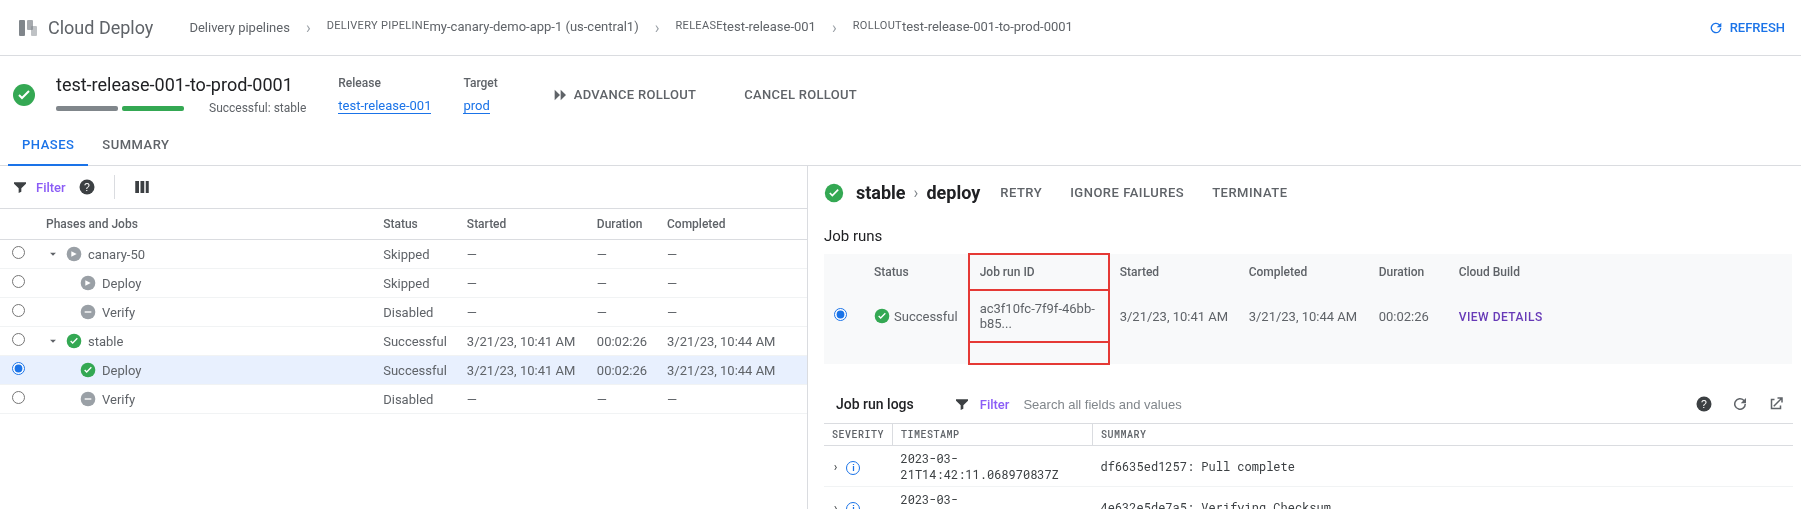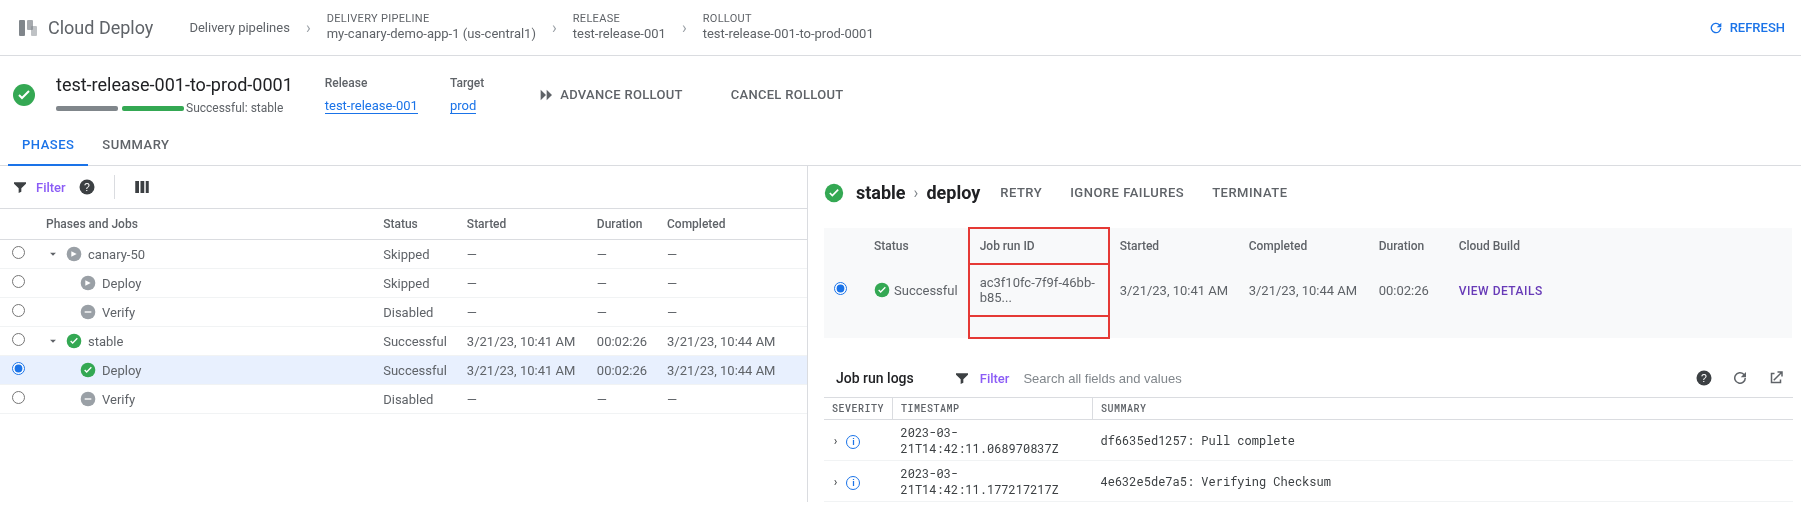--- a/index.html
+++ b/index.html
@@ -3,33 +3,33 @@
   <meta charset="utf-8">
   <style>
     * { box-sizing: border-box; margin: 0; padding: 0; }
     body { font-family: "Google Sans", Roboto, Arial, sans-serif; font-size: 13px; color: #3c4043; background: #fff; width: 1801px; }
     
     
     .topbar { display: flex; align-items: center; height: 56px; border-bottom: 1px solid #dadce0; padding: 0 8px; }
     .logo-icon { width: 24px; height: 24px; margin: 0 8px; }
     .product-name { font-size: 18px; color: #5f6368; margin-right: 24px; }
     .breadcrumbs { display: flex; align-items: center; gap: 4px; flex: 1; }
-    .breadcrumb-item { display: flex; flex-direction: column; padding: 0 12px; line-height: 1.3; cursor: pointer; }
+    .breadcrumb-item { display: flex; flex-direction: row; padding: 0 12px; line-height: 1.3; cursor: pointer; }
     .breadcrumb-item .bc-label { font-size: 11px; color: #5f6368; text-transform: uppercase; letter-spacing: 0.3px; }
     .breadcrumb-item .bc-value { font-size: 13px; color: #5f6368; }
     .breadcrumb-single { font-size: 13px; color: #5f6368; padding: 0 12px; cursor: pointer; }
     .breadcrumb-sep { color: #9aa0a6; font-size: 16px; }
     .refresh-btn { color: #1a73e8; font-size: 13px; font-weight: 500; display: flex; align-items: center; gap: 6px; cursor: pointer; padding: 0 8px; }
     
     
     .release-header { display: flex; align-items: center; padding: 18px 12px 10px 12px; gap: 20px; }
     .status-check { width: 24px; height: 24px; }
     .release-title-block { display: flex; flex-direction: column; gap: 6px; }
     .release-title { font-size: 18px; color: #202124; }
-    .progress-row { display: flex; align-items: center; gap: 2px; text-align: center; }
+    .progress-row { display: flex; align-items: center; gap: 25px; text-align: center; }
     .prog-bar { display: flex; gap: 4px; }
     .prog-seg { width: 62px; height: 5px; border-radius: 2px; }
     .status-text { font-size: 12px; color: #5f6368; }
     .meta-kv { display: flex; flex-direction: column; gap: 8px; margin-left: 12px; }
     .meta-kv .k { font-size: 12px; color: #5f6368; font-weight: 500; }
     .meta-kv .v a { color: #1a73e8; text-decoration: none; border-bottom: 1px solid #1a73e8; font-size: 13px; }
     .action-btn { color: #5f6368; font-size: 13px; font-weight: 500; display: flex; align-items: center; gap: 6px; cursor: pointer; padding: 0 14px; letter-spacing: 0.3px; }
     
     
     .tabs { display: flex; border-bottom: 1px solid #dadce0; padding: 0 8px; }
@@ -345,20 +345,21 @@
       <div class="panel-title">
         <b>stable</b>
         <span class="sep">›</span>
         <b>deploy</b>
       </div>
       <span class="panel-action">RETRY</span>
       <span class="panel-action">IGNORE FAILURES</span>
       <span class="panel-action">TERMINATE</span>
     </div>
 
+    <div class="section-title">Job runs</div>
     <table class="jrtable">
       <thead>
         <tr>
           <th style="width:40px"></th>
           <th style="width:80px">Status</th>
           <th class="jr-id-col highlight-col" style="width:140px">Job run ID</th>
           <th style="width:130px">Started</th>
           <th style="width:130px">Completed</th>
           <th style="width:80px">Duration</th>
           <th>Cloud Build</th>

